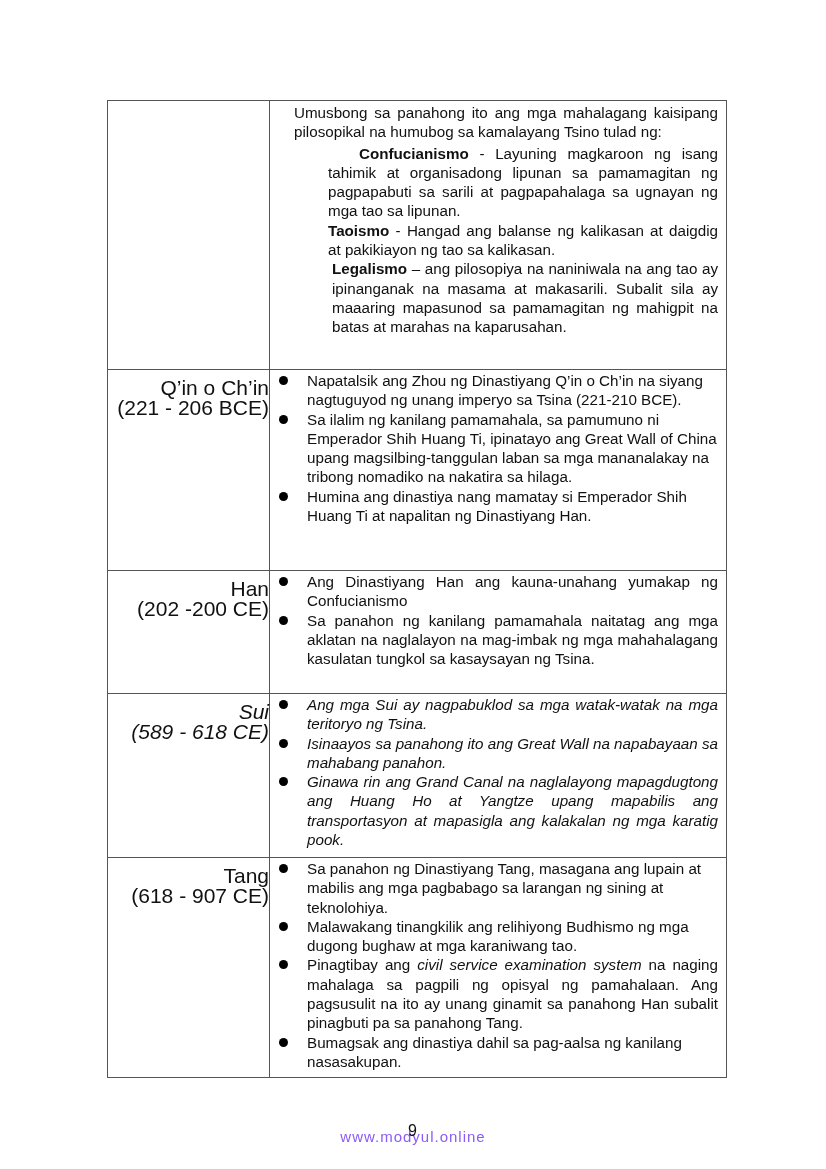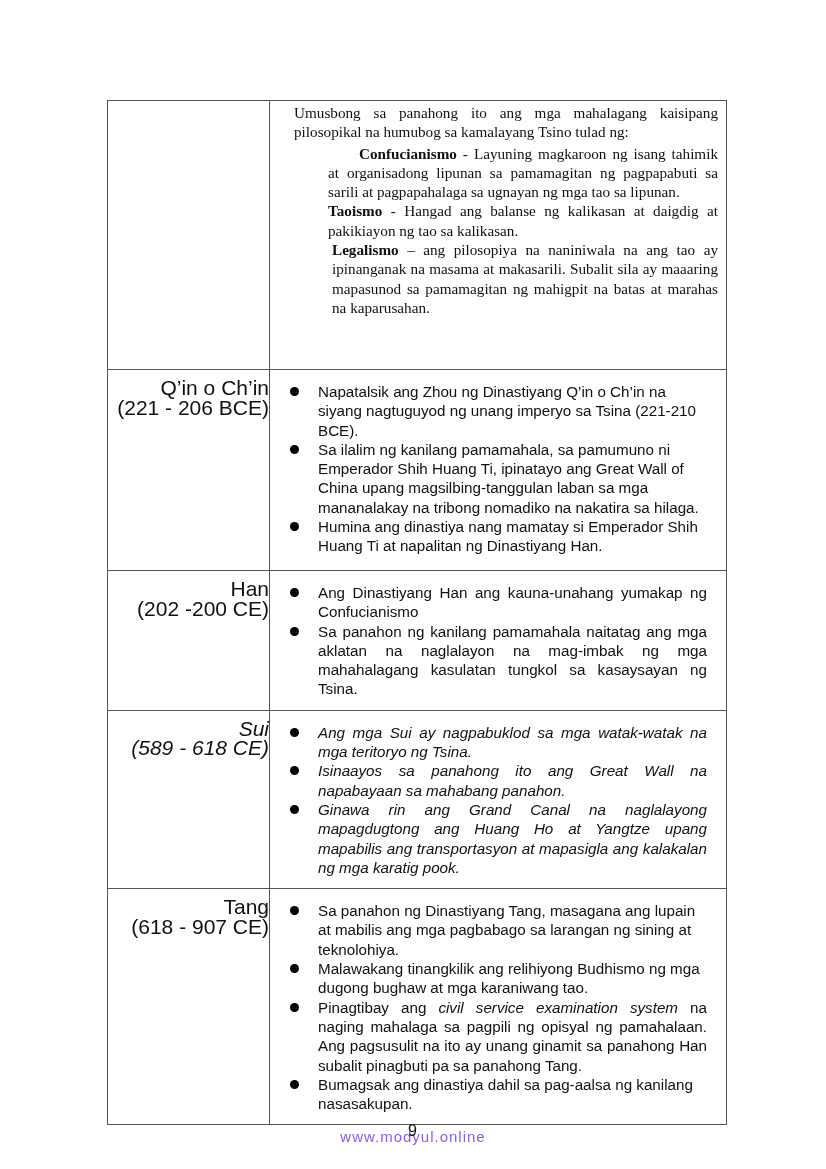--- a/index.html
+++ b/index.html
@@ -8,26 +8,26 @@
   .page-table { position: absolute; left: 107px; top: 100px; width: 620px;
                 border-collapse: collapse; table-layout: fixed; }
   .page-table td { border: 1.3px solid #555; vertical-align: top; padding: 0; }
   .col-name { width: 162px; }
   .name-cell { text-align: right; font-size: 21px; line-height: 19.5px; padding-top: 8px !important; }
   .desc-cell { font-size: 15.2px; line-height: 19.3px; }
   .intro { padding: 2px 8px 2px 24px; text-align: justify; text-align-last: left; }
   .philo { padding: 0 8px 0 58px; text-align: justify; }
   .philo.legal { padding-left: 62px; }
   .philo .last { text-align-last: left; margin-left: 31px; }
-  .bullets { list-style: none; margin: 11px; padding: 1px 8px 0 0; }
+  .bullets { list-style: none; margin: 0; padding: 1px 8px 0 0; }
   .bullets li { position: relative; padding-left: 37px; text-align: justify; }
   .bullets li.nojust { text-align: left; }
   .bullets li .dot { position: absolute; left: 9px; top: 5px; width: 9px; height: 9px;
                      border-radius: 50%; background: #000; }
-  .row1 td { height: 260px; font-family: Liberation Serif, serif; }
+  .row1 td { height: 260px; }
   .row2 td { height: 192px; }
   .row3 td { height: 114px; }
   .row4 td { height: 155px; font-style: italic; }
   .row5 td { height: 211px; }
   b { font-weight: bold; }
   i { font-style: italic; }
   .footer { position: absolute; top: 1122px; left: 0; width: 826px; text-align: center; }
   .page-num { position: absolute; left: 408px; top: 0; font-size: 16px; color: #111; z-index: 2; }
   .watermark { position: absolute; left: 0; width: 826px; top: 6px; text-align: center;
                font-size: 15px; color: #8b5cf6; letter-spacing: 1px; }

